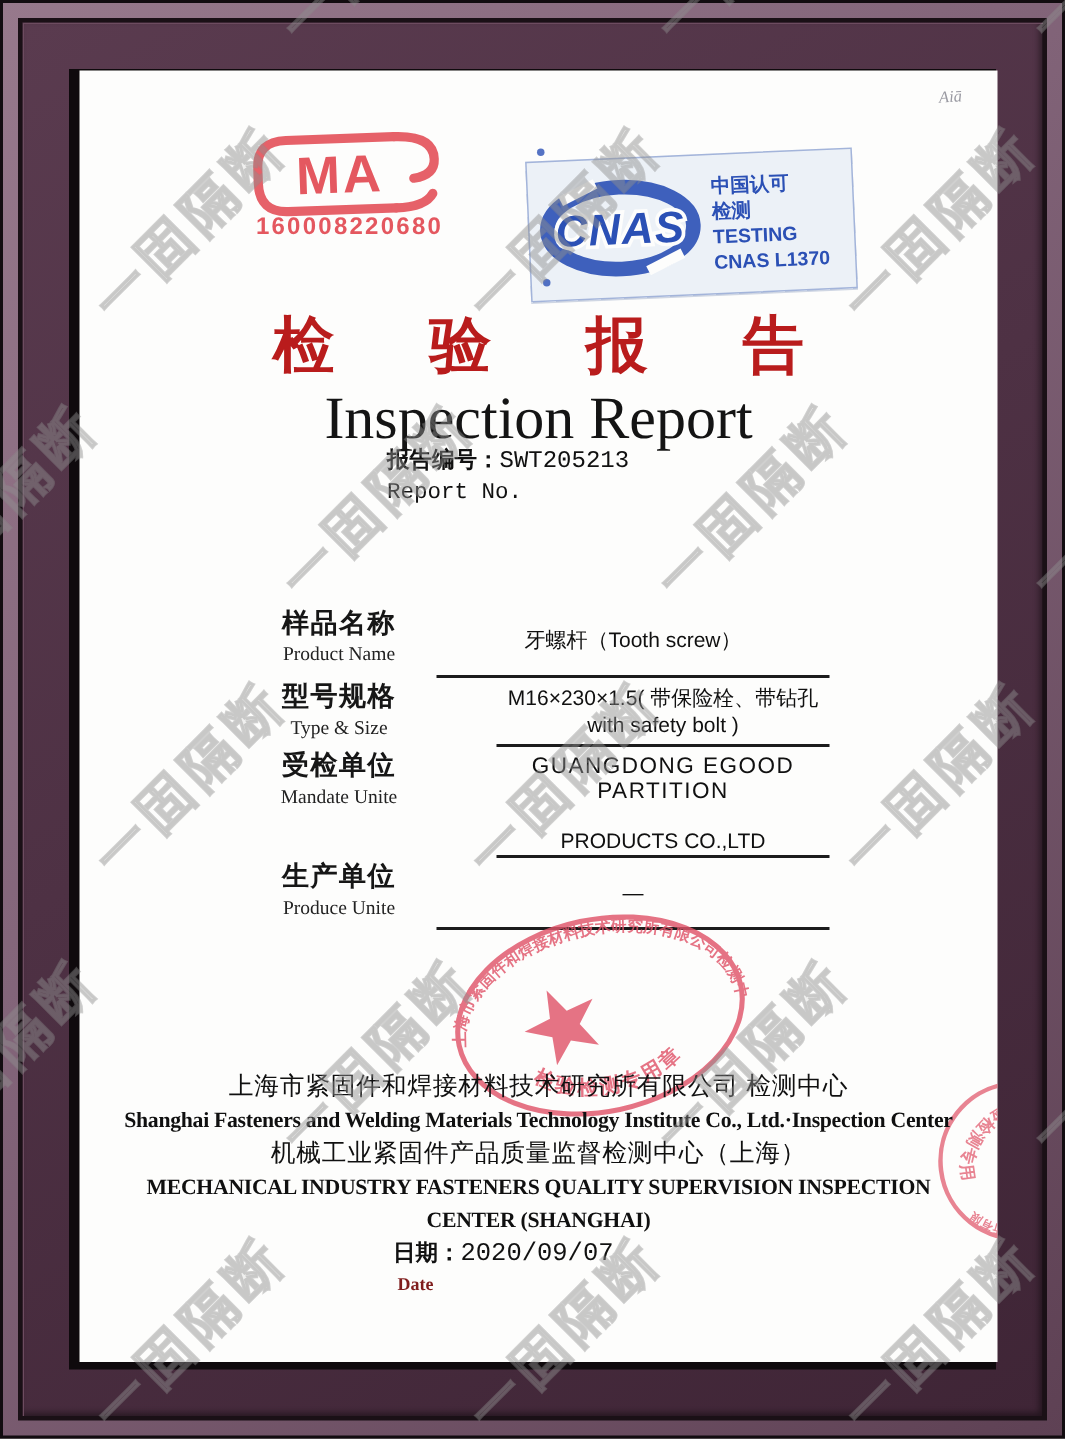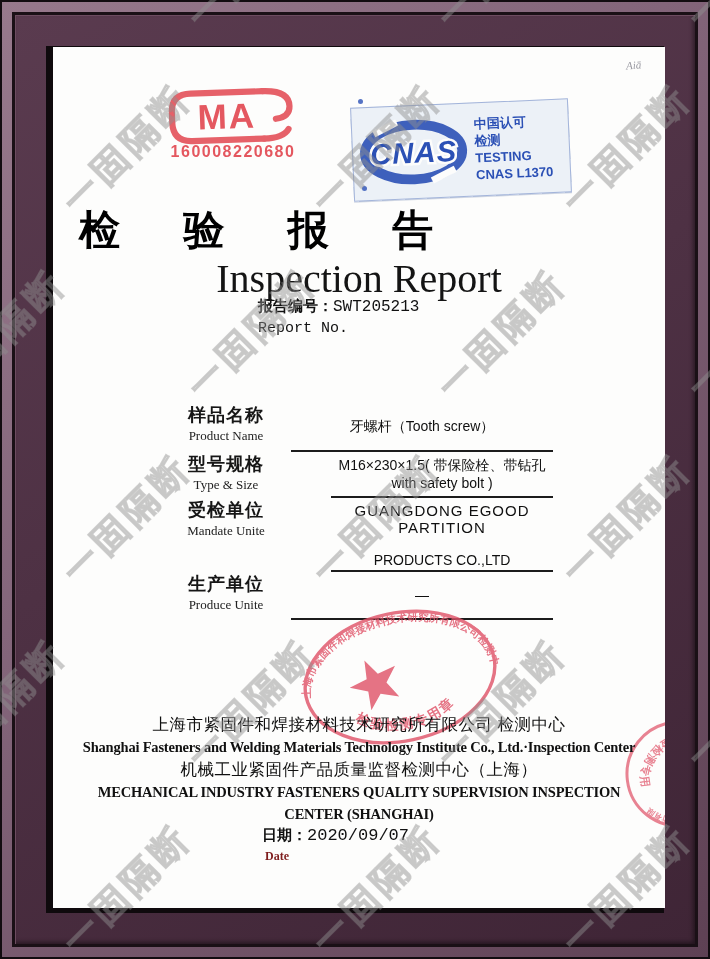--- a/index.html
+++ b/index.html
@@ -21,22 +21,22 @@
               font-size:16px;letter-spacing:1.5px;opacity:.9;}
   .cnas-box{left:299px;top:56px;width:218px;height:94px;transform:rotate(-2.5deg);
             border:1px solid rgba(90,120,190,.5);background:rgba(216,226,242,.45);
             display:flex;align-items:center;box-shadow:0 1px 0 rgba(120,140,180,.35);}
   .cnas-logo{margin-left:6px;}
   .cnas-text{color:#2b50b5;font-weight:bold;font-size:13px;line-height:17px;margin-left:4px;}
   .pencil{left:573px;top:12px;font-family:"Liberation Serif",serif;font-style:italic;
           font-size:11px;color:#9a9aa2;transform:rotate(-4deg);}
   .dot{width:5px;height:5px;border-radius:50%;background:#2b50b5;opacity:.8;}
   
-  .title-zh{left:0;top:156px;width:100%;font-size:41px;font-weight:bold;
-            color:#000000;letter-spacing:26px;text-indent:26px;}
+  .title-zh{left:0;top:156px;width:100%;text-align:center;font-size:41px;font-weight:bold;
+            color:#b91c1c;letter-spacing:26px;text-indent:26px;}
   .title-en{left:0;top:208px;width:100%;text-align:center;font-family:"Liberation Serif",serif;
             font-size:40px;color:#141414;}
   .report-no{left:205px;top:250px;font-size:15px;color:#111;}
   .report-no .zh{font-weight:bold;text-align:center;}
   .report-no .mono{font-family:"Liberation Mono",monospace;font-size:16px;}
   .report-no-en{left:205px;top:273px;font-family:"Liberation Mono",monospace;font-size:15px;color:#111;}
   
   .form{left:112px;top:356px;width:388px;}
   .frow{display:flex;}
   .frow .lab{width:122px;text-align:center;}

